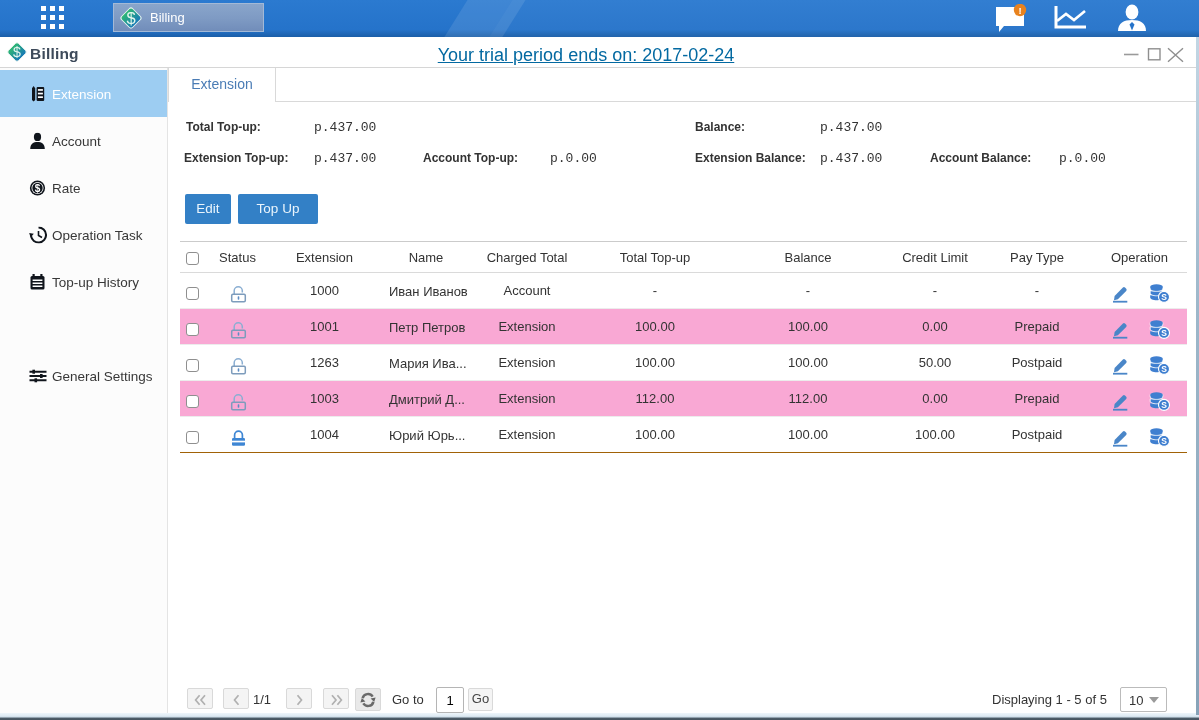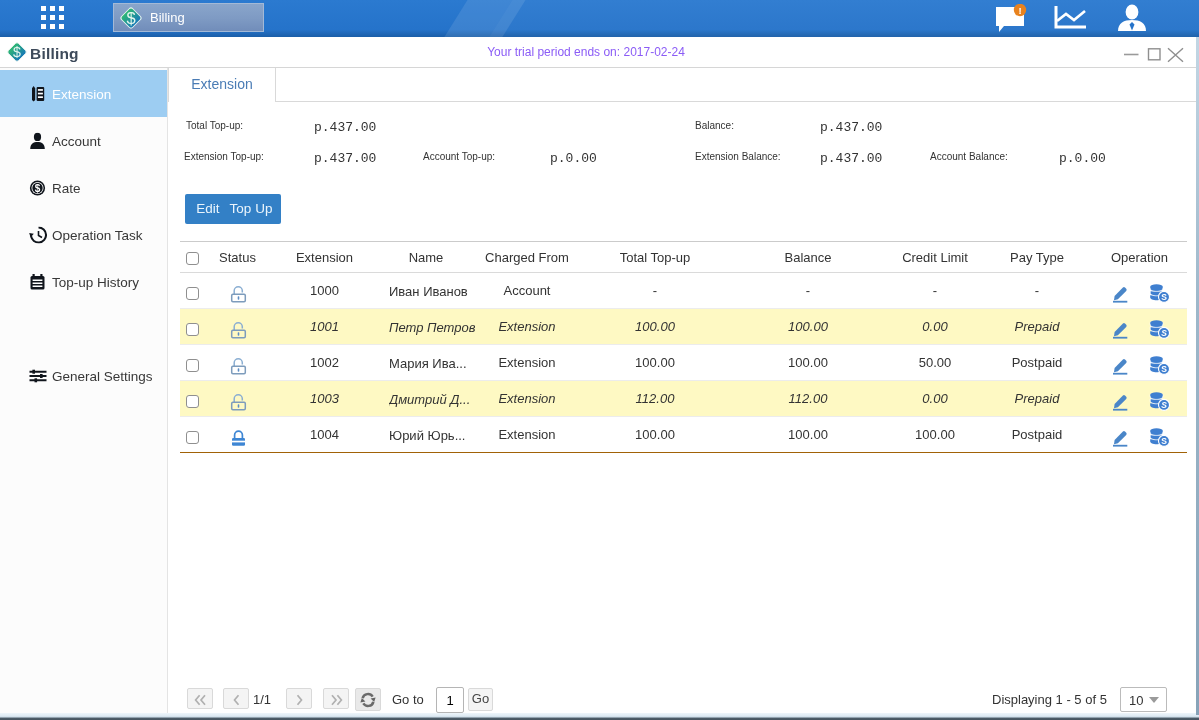--- a/index.html
+++ b/index.html
@@ -13,41 +13,41 @@
 #gridicon { position:absolute; left:41px; top:6px; width:23px; height:23px; }
 #gridicon div { position:absolute; width:5px; height:5px; background:#fff; }
 #apptab { position:absolute; left:113px; top:3px; width:151px; height:29px;
   background:linear-gradient(180deg,#89a5cb 0%,#7e9ac3 55%,#718dba 100%);
   border:1px solid #a3b9d6; display:flex; align-items:center; }
 #apptab .lbl { color:#fff; font-size:13px; margin-left:7px; }
 .diamond { display:inline-block; }
 
 #titlebar { position:absolute; left:0; top:37px; width:1199px; height:31px; background:#fff; border-bottom:1px solid #d6d6d6; }
 #titlebar .apptitle { position:absolute; left:30px; top:8px; font-size:15.5px; font-weight:bold; color:#3d4a5a; letter-spacing:0.2px; }
-#titlebar .trial { position:absolute; left:0; top:8px; width:1172px; text-align:center; font-size:12px; color:#8b5cf6; }
+#titlebar .trial { position:absolute; left:0; top:8px; width:1172px; text-align:center; font-size:18px; color:#0369a1;text-decoration:underline; }
 #winbtns { position:absolute; right:16px; top:0; height:31px; }
 
 #sidebar { position:absolute; left:0; top:68px; width:168px; height:649px; background:#fcfcfc; border-right:1px solid #e4e4e4; }
 .mitem { position:absolute; left:0; width:167px; height:47px; }
 .mitem .txt { position:absolute; left:52px; top:50%; transform:translateY(-50%); font-size:13.5px; color:#383838; }
 .mitem.sel { background:#9dcdf2; }
 .mitem.sel .txt { color:#fff; }
 .mitem svg { position:absolute; left:29px; top:50%; transform:translateY(-50%); }
 
 #content { position:absolute; left:169px; top:68px; width:1030px; height:652px; background:#fff; }
 #tabline { position:absolute; left:0; top:33px; width:1028px; height:1px; background:#d9d9d9; }
 #tab-ext { position:absolute; left:-1px; top:0; width:108px; height:34px; background:#fff; border-left:1px solid #d9d9d9; border-right:1px solid #d9d9d9; color:#4a7cb5; font-size:14px; text-align:center; line-height:32px; z-index:2; }
-.slabel { position:absolute; font-size:10px; font-weight:normal; color:#333; }
+.slabel { position:absolute; font-size:12px; font-weight:bold; color:#333; }
 .sval { position:absolute; font-size:13px; color:#333;font-family:Liberation Mono, monospace; }
 .btn { position:absolute; top:126px; height:30px; background:#3380c6; border:none; border-radius:2px; color:#eaf4fc; font-size:13.5px; text-align:center; line-height:30px; }
 
 #tbl { position:absolute; left:11px; top:173px; width:1007px; border-collapse:collapse; table-layout:fixed; font-size:13px; color:#333; }
 #tbl th { font-weight:normal; height:31px; border-top:1px solid #cbcbcb; border-bottom:1px solid #dadada; text-align:center; color:#333; }
 #tbl td { height:36px; text-align:center; border-bottom:1px solid #ececec; }
-#tbl tr.alt td { background:#fef9c3;font-style:italic; }
+#tbl tr.alt td { background:#f9a8d4; }
 #tbl tr.last td { border-bottom:1px solid #a16207; }
 .cb { display:inline-block; width:13px; height:13px; border:1px solid #8f8f8f; border-radius:3px; background:#fff; vertical-align:middle; }
 #tbl td .cb { position:relative; top:2px; }
 .namecell { display:inline-block; max-width:90px; white-space:nowrap; overflow:hidden; vertical-align:middle; }
 
 #pager { position:absolute; left:0; top:619px; width:1030px; height:26px; font-size:13px; color:#333; }
 .pbtn { position:absolute; top:1px; width:26px; height:21px; background:#f4f4f4; border:1px solid #d9d9d9; border-radius:2px; text-align:center; }
 .chev { color:#adadad; font-size:17px; line-height:19px; }
 #bottomstrip { position:absolute; left:0; top:713px; width:1199px; height:7px; background:linear-gradient(180deg,#eef5fa 0%, #dce9f2 45%, #c6d6e2 60%, #4e5e6a 70%, #45535e 100%); }
 #rightstrip { position:absolute; left:1196px; top:37px; width:3px; height:678px; background:linear-gradient(180deg,#c2d6e4 0%,#9db7ca 40%,#87a3b8 100%); }
@@ -191,42 +191,42 @@
   <div class="slabel" style="left:15px; top:83px">Extension Top-up:</div>
   <div class="sval" style="left:145px;top:83px">p.437.00</div>
   <div class="slabel" style="left:254px;top:83px">Account Top-up:</div>
   <div class="sval" style="left:381px;top:83px">p.0.00</div>
   <div class="slabel" style="left:526px;top:83px">Extension Balance:</div>
   <div class="sval" style="left:651px;top:83px">p.437.00</div>
   <div class="slabel" style="left:761px;top:83px">Account Balance:</div>
   <div class="sval" style="left:890px;top:83px">p.0.00</div>
 
   <div class="btn" style="left:16px;width:46px">Edit</div>
-  <div class="btn" style="left:52px;width:60px">Top Up</div>
+  <div class="btn" style="left:69px;width:80px">Top Up</div>
 
   <table id="tbl">
     <colgroup>
       <col style="width:35px">
         <col style="width:45px">
         <col style="width:129px">
         <col style="width:74px">
         <col style="width:128px">
       <col style="width:128px">
         <col style="width:178px">
         <col style="width:76px">
         <col style="width:128px">
         <col style="width:86px">
     </colgroup>
     <tbody>
         <tr>
       <th style="text-align:left"><span class="cb" style="margin-left:6px"></span></th>
       <th>Status</th>
           <th>Extension</th>
           <th>Name</th>
-          <th>Charged From</th>
+          <th>Charged Total</th>
       <th>Total Top-up</th>
           <th>Balance</th>
           <th>Credit Limit</th>
           <th>Pay Type</th>
           <th style="padding-right:9px">Operation</th>
     </tr>
     <tr>
       <td style="text-align:left"><span class="cb" style="margin-left:6px"></span></td>
       <td><svg width="17" height="17" viewBox="0 0 17 17" style="vertical-align:middle;position:relative;top:4px;left:1px">
               <path d="M4.2 8.2 v-3.4 a 4.05 4.05 0 0 1 8.1 0 v1.6" stroke="#8aaed2" stroke-width="1.5" fill="none"></path>
@@ -278,21 +278,21 @@
               <text x="15" y="16.1" text-anchor="middle" font-size="8.5" font-weight="bold" fill="#fff" font-family="Liberation Sans">S</text>
             </svg></td>
     </tr>
     <tr>
       <td style="text-align:left"><span class="cb" style="margin-left:6px"></span></td>
       <td><svg width="17" height="17" viewBox="0 0 17 17" style="vertical-align:middle;position:relative;top:4px;left:1px">
               <path d="M4.2 8.2 v-3.4 a 4.05 4.05 0 0 1 8.1 0 v1.6" stroke="#8aaed2" stroke-width="1.5" fill="none"></path>
               <rect x="1.7" y="8.2" width="13.6" height="7.6" rx="1.2" stroke="#7d9cbc" stroke-width="1.5" fill="none"></rect>
               <rect x="7.7" y="10.3" width="1.6" height="3.4" rx="0.7" fill="#5d8cc3"></rect>
             </svg></td>
-      <td>1002</td>
+      <td>1263</td>
       <td><span class="namecell">Мария Ива...</span></td>
       <td>Extension</td>
           <td>100.00</td>
           <td>100.00</td>
           <td>50.00</td>
           <td>Postpaid</td>
       <td style="padding-right:8px"><svg width="22" height="18" viewBox="0 0 22 18" style="vertical-align:middle;margin-right:16px;position:relative;top:3px">
               <path d="M3.6 10.9 l8.3 -8.3 a1.5 1.5 0 0 1 2.1 0 l1.2 1.2 a1.5 1.5 0 0 1 0 2.1 l-8.3 8.3 l-3.9 1.1 z" fill="#4a86c8"></path>
               <rect x="2" y="15.8" width="14.3" height="1.8" fill="#4a86c8"></rect>
             </svg><svg width="21" height="19" viewBox="0 0 21 19" style="vertical-align:middle;position:relative;top:3px">

